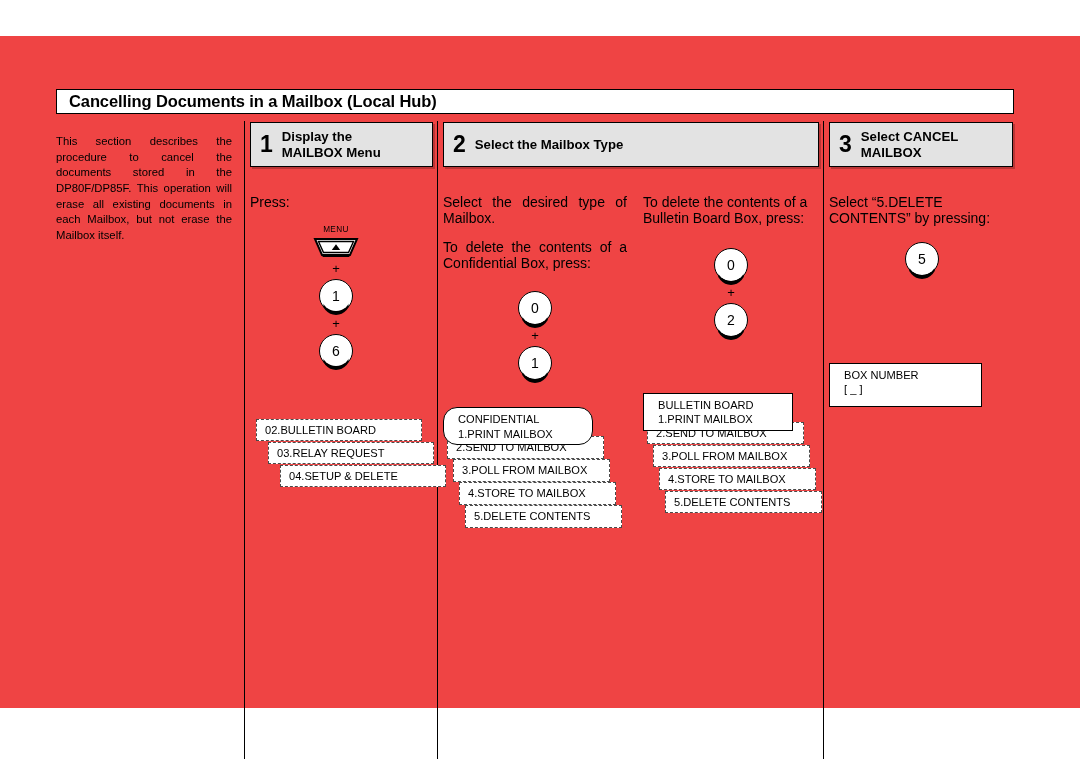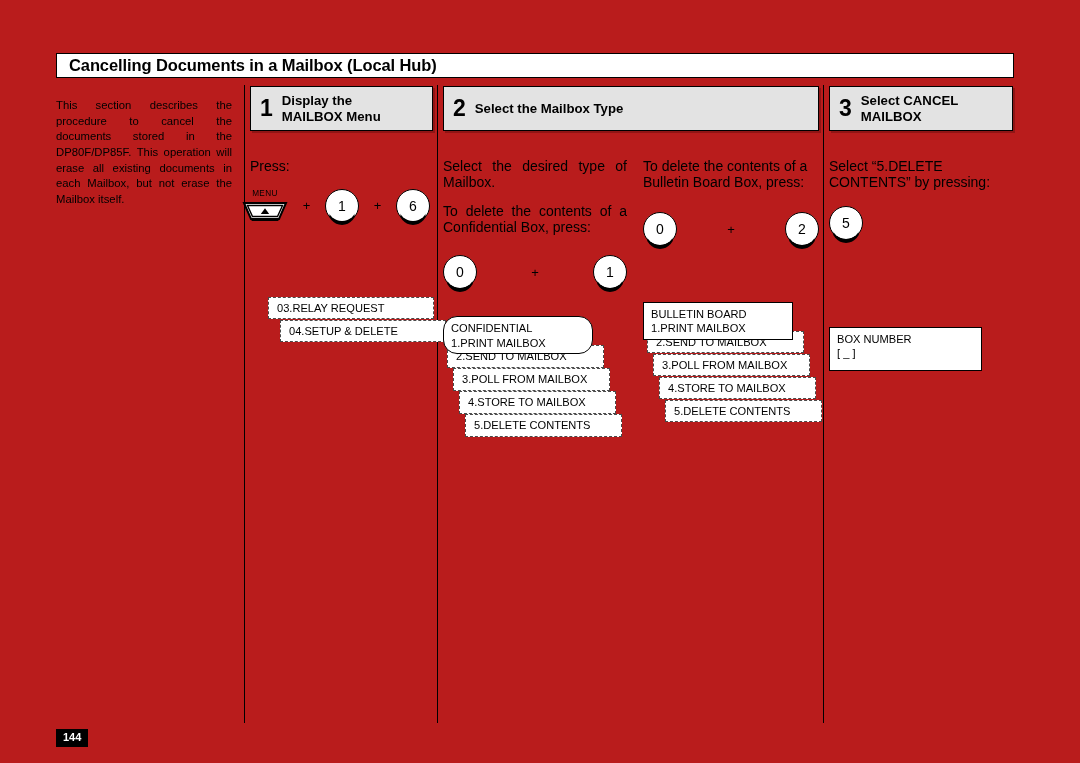--- a/index.html
+++ b/index.html
@@ -6,22 +6,23 @@
   html, body {
     margin: 0; padding: 0;
     width: 1080px; height: 763px;
     background: #ffffff;
     font-family: "Liberation Sans", sans-serif;
     color: #000000;
     overflow: hidden;
   }
   .page {
     position: relative;
-    width: 1080px; height: 763px;
-    background: #b91c1c;
+    width: 1080px; height: 672px;
+    background: #ef4444;
+    margin-top: 36px;
   }
 
   
   .title-bar {
     position: absolute;
     left: 56px; top: 53px;
     width: 958px; height: 25px;
     border: 1.5px solid #000;
     background: #fff;
     display: flex;
@@ -100,21 +101,21 @@
     font-size: 14px;
     line-height: 15.6px;
     text-align: justify;
   }
   .body-text.left { text-align: left; }
   .body-text + .body-text { margin-top: 14px; }
 
   
   .keys {
     display: flex;
-    flex-direction: row;
+    flex-direction: column;
     align-items: center;
     justify-content: space-between;
   }
   .keys.off1 { margin-left: -8px; }
   .plus {
     font-size: 13px;
     line-height: 12px;
     margin: 5px 0 4px 0;
   }
   .key-circle {
@@ -154,21 +155,21 @@
     line-height: 9px;
     margin-bottom: 2px;
   }
 
   
   .stack { position: relative; }
   .lcd-box {
     position: absolute;
     border: 1.3px solid #000;
     background: #fff;
-    padding: 4px 0 3px 7px;
+    padding: 4px 0 3px 14px;
     font-size: 11.1px;
     line-height: 14.3px;
     white-space: pre-line;
     z-index: 9;
   }
   .menu-row {
     position: absolute;
     border: 1.2px dashed #4a4a4a;
     background: #fff;
     padding: 3px 0 3px 8px;
@@ -238,20 +239,21 @@
         <span class="plus">+</span>
 
         <div class="key-circle">1</div>
 
         <span class="plus">+</span>
 
         <div class="key-circle">6</div>
       </div>
 
       <div class="stack" style="margin-top:22px; height:120px;">
+        <div class="menu-row" style="left:6px;  top:29px; width:166px;">02.BULLETIN BOARD</div>
         <div class="menu-row" style="left:18px; top:52px; width:166px;">03.RELAY REQUEST</div>
         <div class="menu-row" style="left:30px; top:75px; width:166px;">04.SETUP &amp; DELETE</div>
       </div>
     </div>
 
     <div class="col c2">
       <p class="body-text">Select the desired type of Mailbox.</p>
       <p class="body-text">To delete the contents of a Confidential Box, press:</p>
 
       <div class="keys" style="margin-top:20px;">

